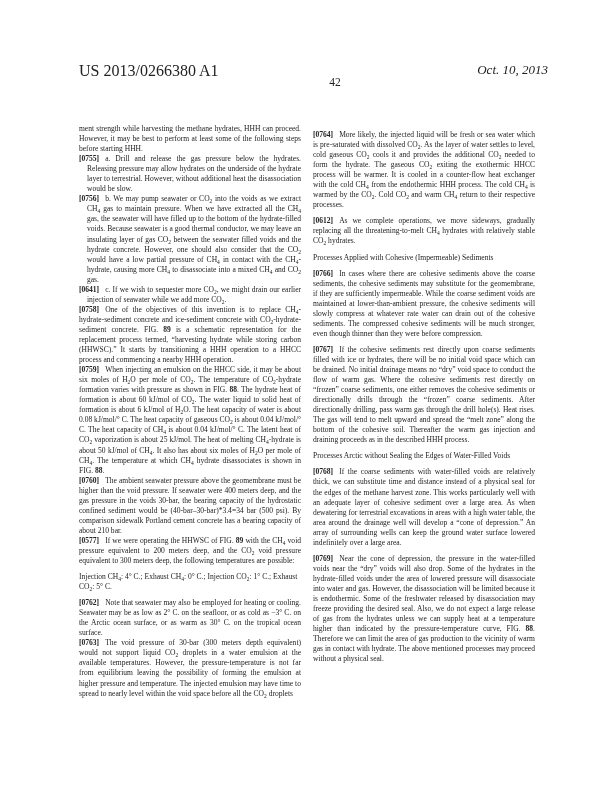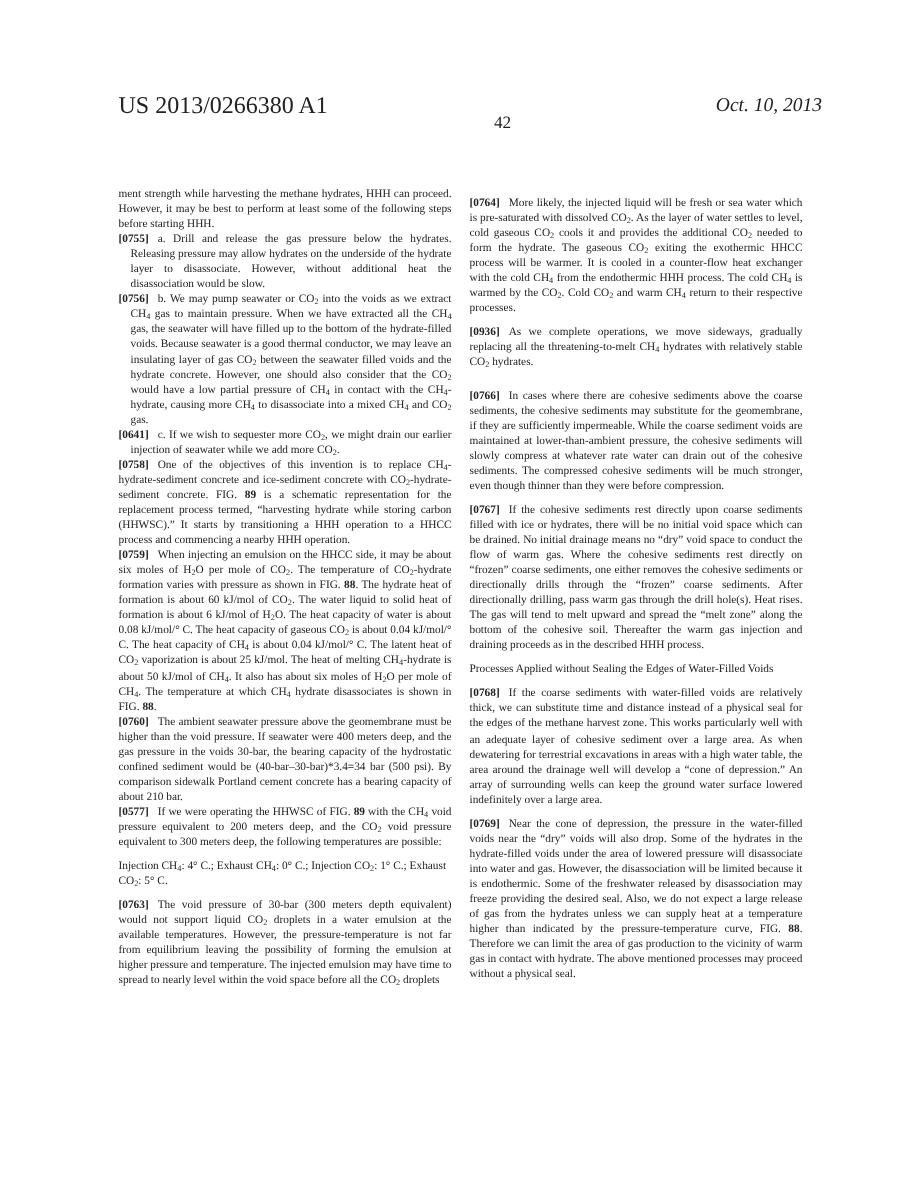--- a/index.html
+++ b/index.html
@@ -26,41 +26,43 @@
 <body>
 
 <div>
   <div class="hdr-left">US 2013/0266380 A1</div>
   <div class="hdr-right">Oct. 10, 2013</div>
   <div class="pagenum">42</div>
 </div>
 
 <div class="col left" id="col-left">
     <p class="p cont">ment strength while harvesting the methane hydrates, HHH can proceed. However, it may be best to perform at least some of the following steps before starting HHH.</p>
-    <p class="p num"><span class="pnum">[0755]</span><span>a. Drill and release the gas pressure below the hydrates. Releasing pressure may allow hydrates on the underside of the hydrate layer to disassociate. However, without additional heat the disassociation would be slow.</span></p>
+    <p class="p num"><span class="pnum">[0755]</span><span>a. Drill and release the gas pressure below the hydrates. Releasing pressure may allow hydrates on the underside of the hydrate layer to terrestrial. However, without additional heat the disassociation would be slow.</span></p>
     <p class="p num"><span class="pnum">[0756]</span><span>b. We may pump seawater or CO<sub>2</sub> into the voids as we extract CH<sub>4</sub> gas to maintain pressure. When we have extracted all the CH<sub>4</sub> gas, the seawater will have filled up to the bottom of the hydrate-filled voids. Because seawater is a good thermal conductor, we may leave an insulating layer of gas CO<sub>2</sub> between the seawater filled voids and the hydrate concrete. However, one should also consider that the CO<sub>2</sub> would have a low partial pressure of CH<sub>4</sub> in contact with the CH<sub>4</sub>-hydrate, causing more CH<sub>4</sub> to disassociate into a mixed CH<sub>4</sub> and CO<sub>2</sub> gas.</span></p>
     <p class="p num"><span class="pnum">[0641]</span><span>c. If we wish to sequester more CO<sub>2</sub>, we might drain our earlier injection of seawater while we add more CO<sub>2</sub>.</span></p>
     <p class="p num plain"><span class="pnum">[0758]</span><span>One of the objectives of this invention is to replace CH<sub>4</sub>-hydrate-sediment concrete and ice-sediment concrete with CO<sub>2</sub>-hydrate-sediment concrete. FIG. <b class="ref">89</b> is a schematic representation for the replacement process termed, “harvesting hydrate while storing carbon (HHWSC).” It starts by transitioning a HHH operation to a HHCC process and commencing a nearby HHH operation.</span></p>
     <p class="p num plain"><span class="pnum">[0759]</span><span>When injecting an emulsion on the HHCC side, it may be about six moles of H<sub>2</sub>O per mole of CO<sub>2</sub>. The temperature of CO<sub>2</sub>-hydrate formation varies with pressure as shown in FIG. <b class="ref">88</b>. The hydrate heat of formation is about 60 kJ/mol of CO<sub>2</sub>. The water liquid to solid heat of formation is about 6 kJ/mol of H<sub>2</sub>O. The heat capacity of water is about 0.08 kJ/mol/° C. The heat capacity of gaseous CO<sub>2</sub> is about 0.04 kJ/mol/° C. The heat capacity of CH<sub>4</sub> is about 0.04 kJ/mol/° C. The latent heat of CO<sub>2</sub> vaporization is about 25 kJ/mol. The heat of melting CH<sub>4</sub>-hydrate is about 50 kJ/mol of CH<sub>4</sub>. It also has about six moles of H<sub>2</sub>O per mole of CH<sub>4</sub>. The temperature at which CH<sub>4</sub> hydrate disassociates is shown in FIG. <b class="ref">88</b>.</span></p>
     <p class="p num plain"><span class="pnum">[0760]</span><span>The ambient seawater pressure above the geomembrane must be higher than the void pressure. If seawater were 400 meters deep, and the gas pressure in the voids 30-bar, the bearing capacity of the hydrostatic confined sediment would be (40-bar–30-bar)*3.4=34 bar (500 psi). By comparison sidewalk Portland cement concrete has a bearing capacity of about 210 bar.</span></p>
     <p class="p num plain"><span class="pnum">[0577]</span><span>If we were operating the HHWSC of FIG. <b class="ref">89</b> with the CH<sub>4</sub> void pressure equivalent to 200 meters deep, and the CO<sub>2</sub> void pressure equivalent to 300 meters deep, the following temperatures are possible:</span></p>
     <div class="gap"></div>
     <p class="formula">Injection CH<sub>4</sub>: 4° C.; Exhaust CH<sub>4</sub>: 0° C.; Injection CO<sub>2</sub>: 1° C.; Exhaust CO<sub>2</sub>: 5° C.</p>
     <div class="gap"></div>
+    <p class="p num plain"><span class="pnum">[0762]</span><span>Note that seawater may also be employed for heating or cooling. Seawater may be as low as 2° C. on the seafloor, or as cold as −3° C. on the Arctic ocean surface, or as warm as 30° C. on the tropical ocean surface.</span></p>
     <p class="p num plain"><span class="pnum">[0763]</span><span>The void pressure of 30-bar (300 meters depth equivalent) would not support liquid CO<sub>2</sub> droplets in a water emulsion at the available temperatures. However, the pressure-temperature is not far from equilibrium leaving the possibility of forming the emulsion at higher pressure and temperature. The injected emulsion may have time to spread to nearly level within the void space before all the CO<sub>2</sub> droplets</span></p>
   </div>
 <div class="col right" id="col-right">
     <div class="gap"></div>
     <p class="p num plain"><span class="pnum">[0764]</span><span>More likely, the injected liquid will be fresh or sea water which is pre-saturated with dissolved CO<sub>2</sub>. As the layer of water settles to level, cold gaseous CO<sub>2</sub> cools it and provides the additional CO<sub>2</sub> needed to form the hydrate. The gaseous CO<sub>2</sub> exiting the exothermic HHCC process will be warmer. It is cooled in a counter-flow heat exchanger with the cold CH<sub>4</sub> from the endothermic HHH process. The cold CH<sub>4</sub> is warmed by the CO<sub>2</sub>. Cold CO<sub>2</sub> and warm CH<sub>4</sub> return to their respective processes.</span></p>
     <div class="gap"></div>
-    <p class="p num plain"><span class="pnum">[0936]</span><span>As we complete operations, we move sideways, gradually replacing all the threatening-to-melt CH<sub>4</sub> hydrates with relatively stable CO<sub>2</sub> hydrates.</span></p>
+    <p class="p num plain"><span class="pnum">[0612]</span><span>As we complete operations, we move sideways, gradually replacing all the threatening-to-melt CH<sub>4</sub> hydrates with relatively stable CO<sub>2</sub> hydrates.</span></p>
     <div class="gap"></div>
+    <p class="heading">Processes Applied with Cohesive (Impermeable) Sediments</p>
     <div class="gap"></div>
     <p class="p num plain"><span class="pnum">[0766]</span><span>In cases where there are cohesive sediments above the coarse sediments, the cohesive sediments may substitute for the geomembrane, if they are sufficiently impermeable. While the coarse sediment voids are maintained at lower-than-ambient pressure, the cohesive sediments will slowly compress at whatever rate water can drain out of the cohesive sediments. The compressed cohesive sediments will be much stronger, even though thinner than they were before compression.</span></p>
     <div class="gap"></div>
     <p class="p num plain"><span class="pnum">[0767]</span><span>If the cohesive sediments rest directly upon coarse sediments filled with ice or hydrates, there will be no initial void space which can be drained. No initial drainage means no “dry” void space to conduct the flow of warm gas. Where the cohesive sediments rest directly on “frozen” coarse sediments, one either removes the cohesive sediments or directionally drills through the “frozen” coarse sediments. After directionally drilling, pass warm gas through the drill hole(s). Heat rises. The gas will tend to melt upward and spread the “melt zone” along the bottom of the cohesive soil. Thereafter the warm gas injection and draining proceeds as in the described HHH process.</span></p>
     <div class="gap"></div>
-    <p class="heading">Processes Applied without Sealing the Edges of Water-Filled Voids</p>
+    <p class="heading">Processes Arctic without Sealing the Edges of Water-Filled Voids</p>
     <div class="gap"></div>
     <p class="p num plain"><span class="pnum">[0768]</span><span>If the coarse sediments with water-filled voids are relatively thick, we can substitute time and distance instead of a physical seal for the edges of the methane harvest zone. This works particularly well with an adequate layer of cohesive sediment over a large area. As when dewatering for terrestrial excavations in areas with a high water table, the area around the drainage well will develop a “cone of depression.” An array of surrounding wells can keep the ground water surface lowered indefinitely over a large area.</span></p>
     <div class="gap"></div>
     <p class="p num plain"><span class="pnum">[0769]</span><span>Near the cone of depression, the pressure in the water-filled voids near the “dry” voids will also drop. Some of the hydrates in the hydrate-filled voids under the area of lowered pressure will disassociate into water and gas. However, the disassociation will be limited because it is endothermic. Some of the freshwater released by disassociation may freeze providing the desired seal. Also, we do not expect a large release of gas from the hydrates unless we can supply heat at a temperature higher than indicated by the pressure-temperature curve, FIG. <b class="ref">88</b>. Therefore we can limit the area of gas production to the vicinity of warm gas in contact with hydrate. The above mentioned processes may proceed without a physical seal.</span></p>
   </div>
 
 </body></html>

